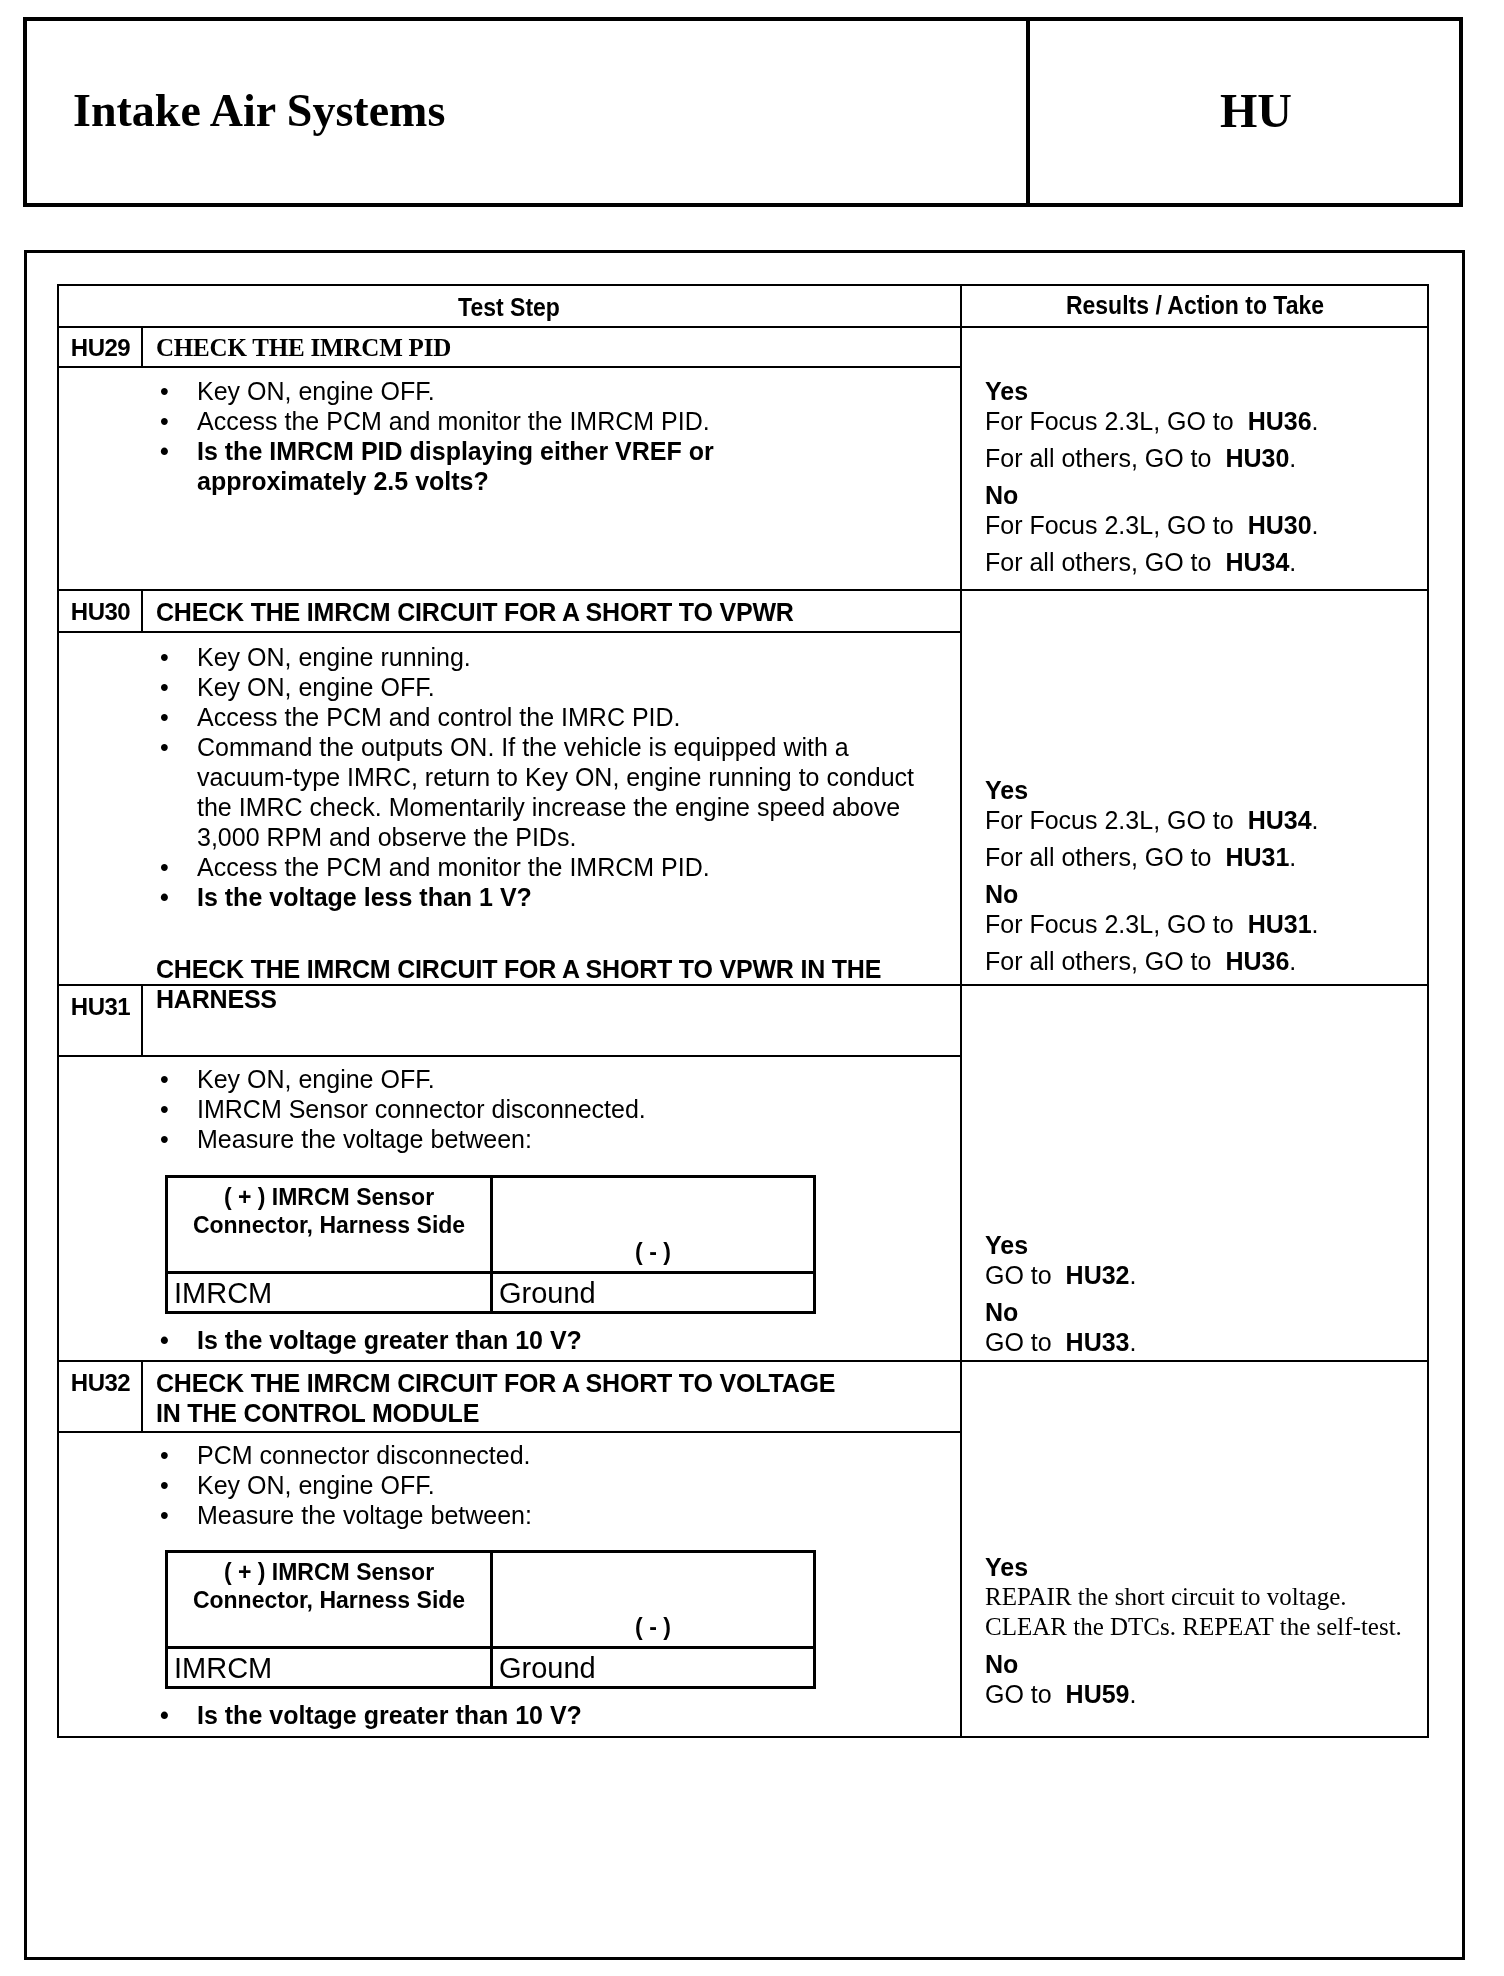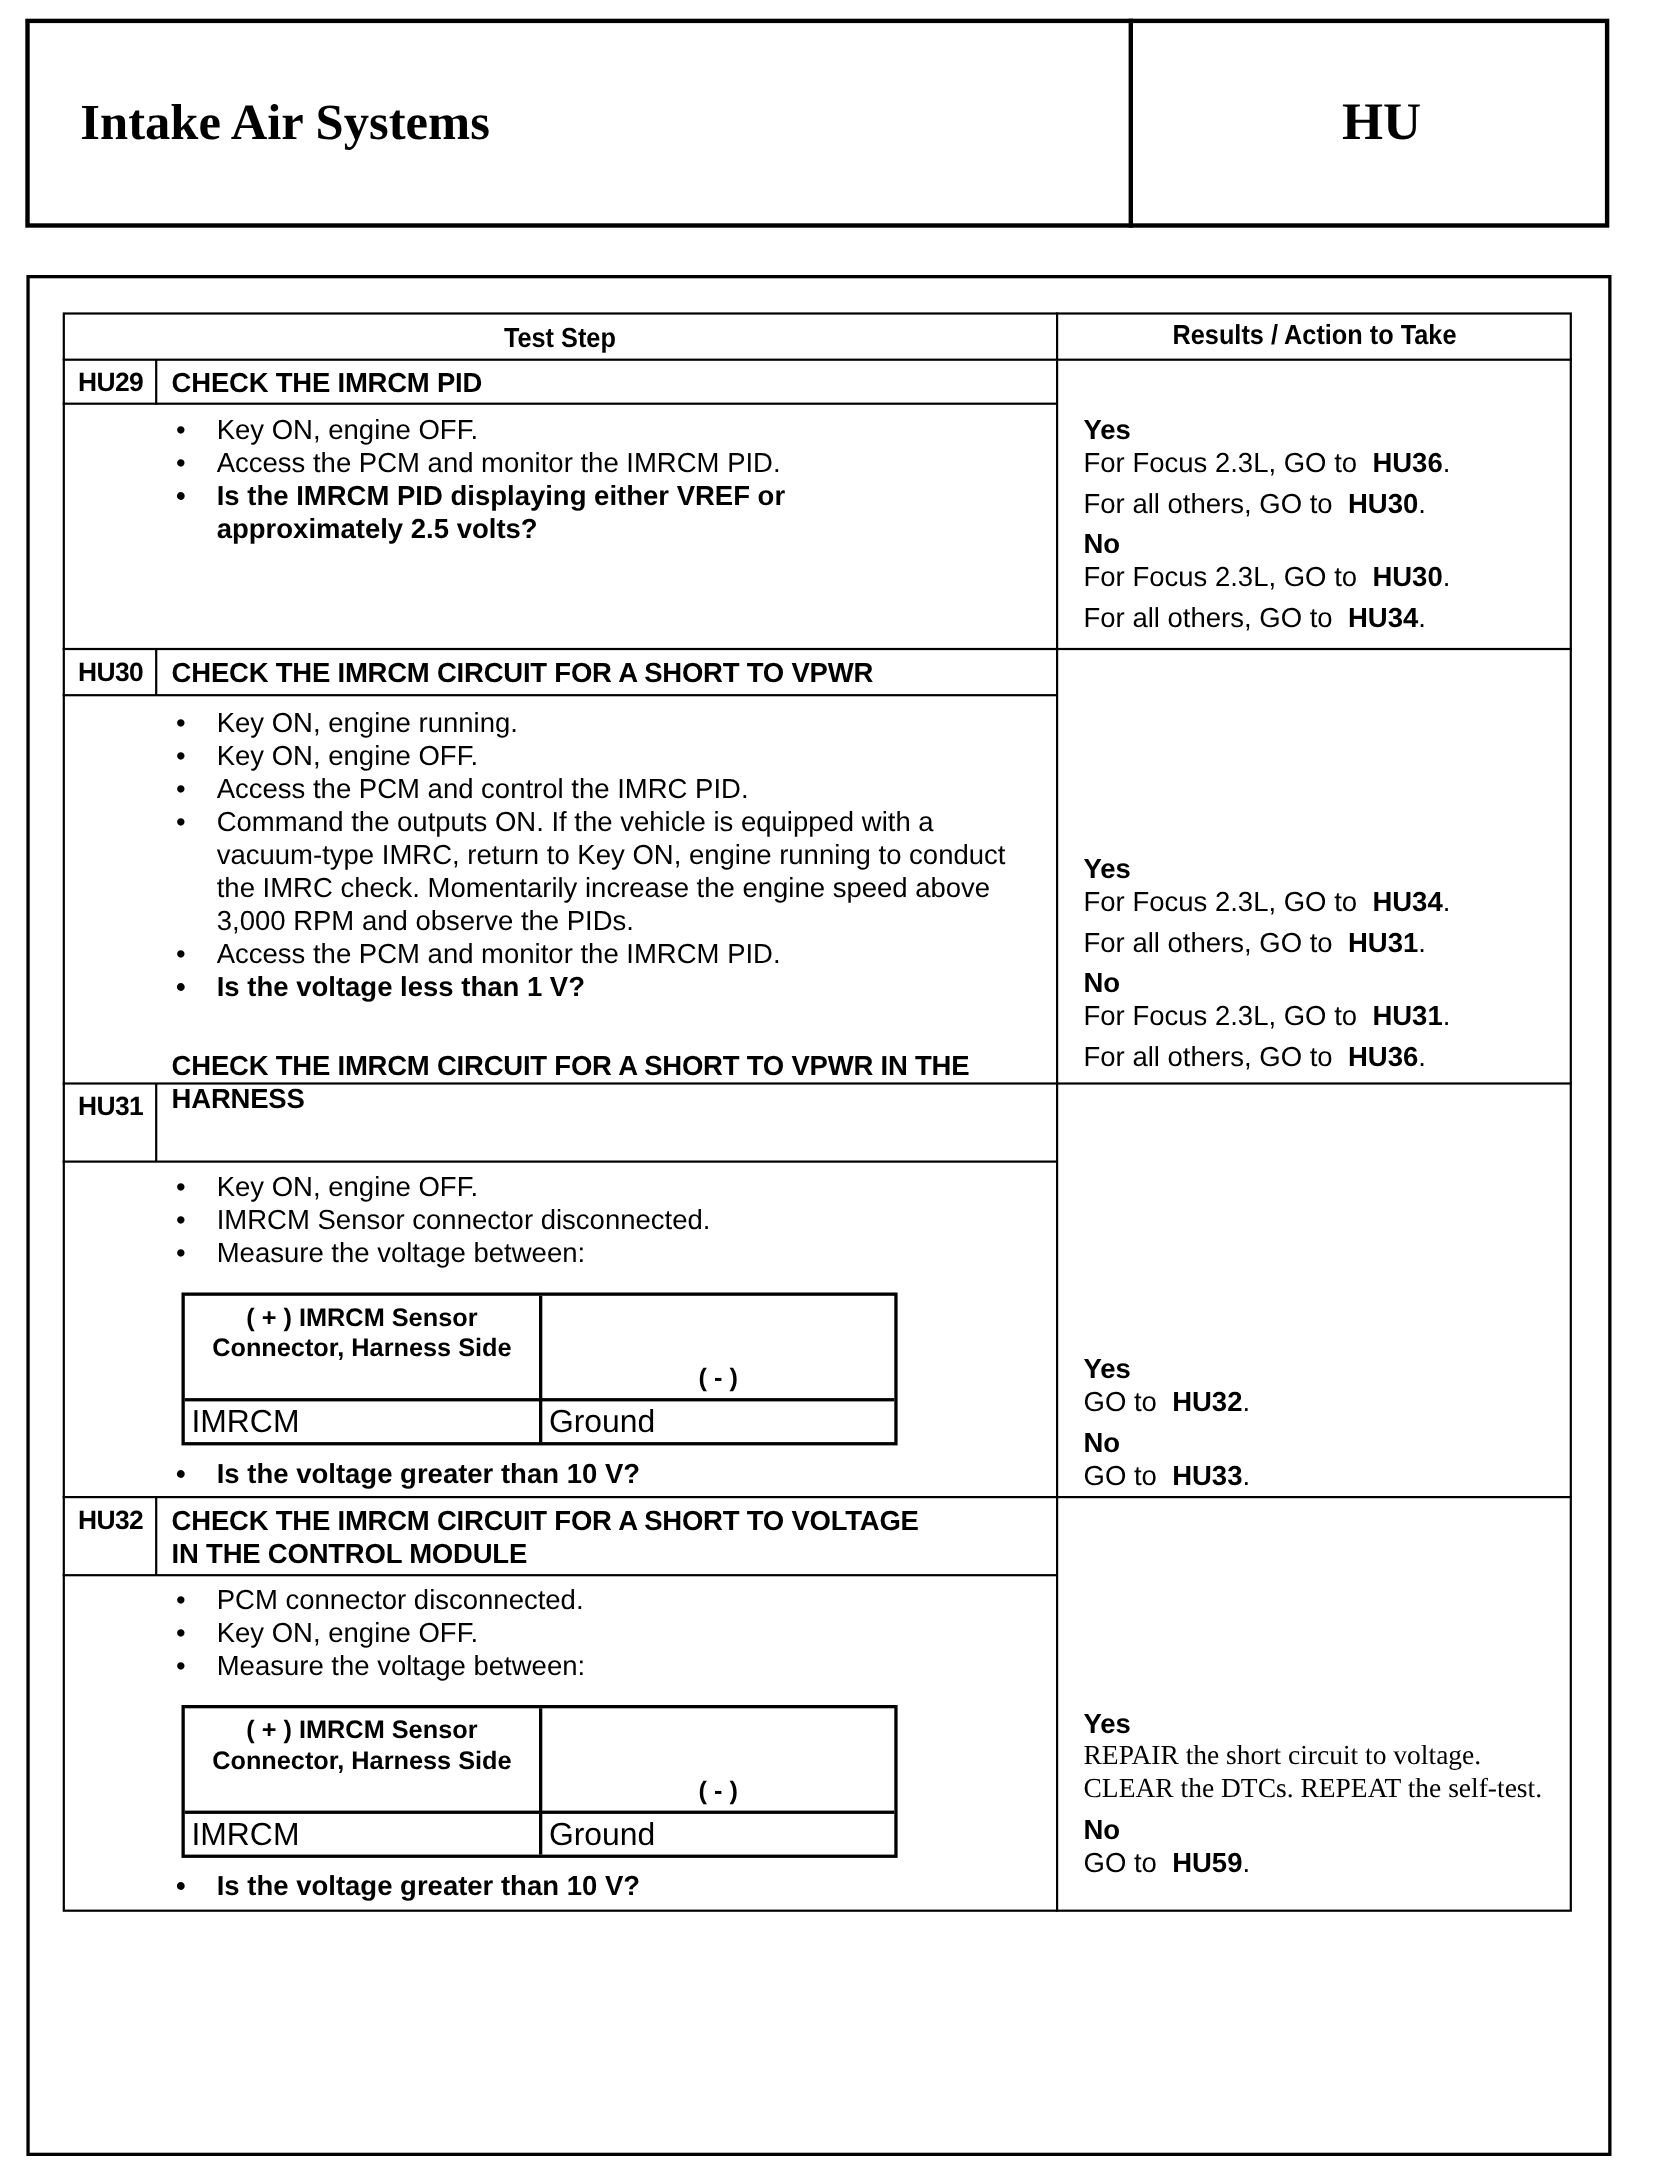--- a/index.html
+++ b/index.html
@@ -53,21 +53,21 @@
 <div class="hline" style="left:57px; top:631px; width:904px;"></div>
 <div class="hline" style="left:57px; top:984px; width:1372px;"></div>
 <div class="hline" style="left:57px; top:1055px; width:904px;"></div>
 <div class="hline" style="left:57px; top:1360px; width:1372px;"></div>
 <div class="hline" style="left:57px; top:1431px; width:904px;"></div>
 
 <div class="th" style="left:57px; width:904px; top:292px;">Test Step</div>
 <div class="th" style="left:962px; width:466px; top:290px;">Results / Action to Take</div>
 
 <div class="sid" style="top:333px;">HU29</div>
-<div class="stitle" style="top:333px;">CHECK THE IMRCM PID</div>
+<div class="stitle" style="top:333px;font-family:Liberation Serif, serif;">CHECK THE IMRCM PID</div>
 <div class="body-text" style="top:376px;">
   <div class="bul">Key ON, engine OFF.</div>
   <div class="bul">Access the PCM and monitor the IMRCM PID.</div>
   <div class="bul bold" style="width:620px;">Is the IMRCM PID displaying either VREF or approximately 2.5 volts?</div>
 </div>
 <div class="res" style="top:376px;">
   <div class="lbl">Yes</div>
   <div><span>For Focus 2.3L, GO to</span>&nbsp; <b>HU36</b>.</div>
   <div class="line"><span>For all others, GO to</span>&nbsp; <b>HU30</b>.</div>
   <div class="lbl line">No</div>

